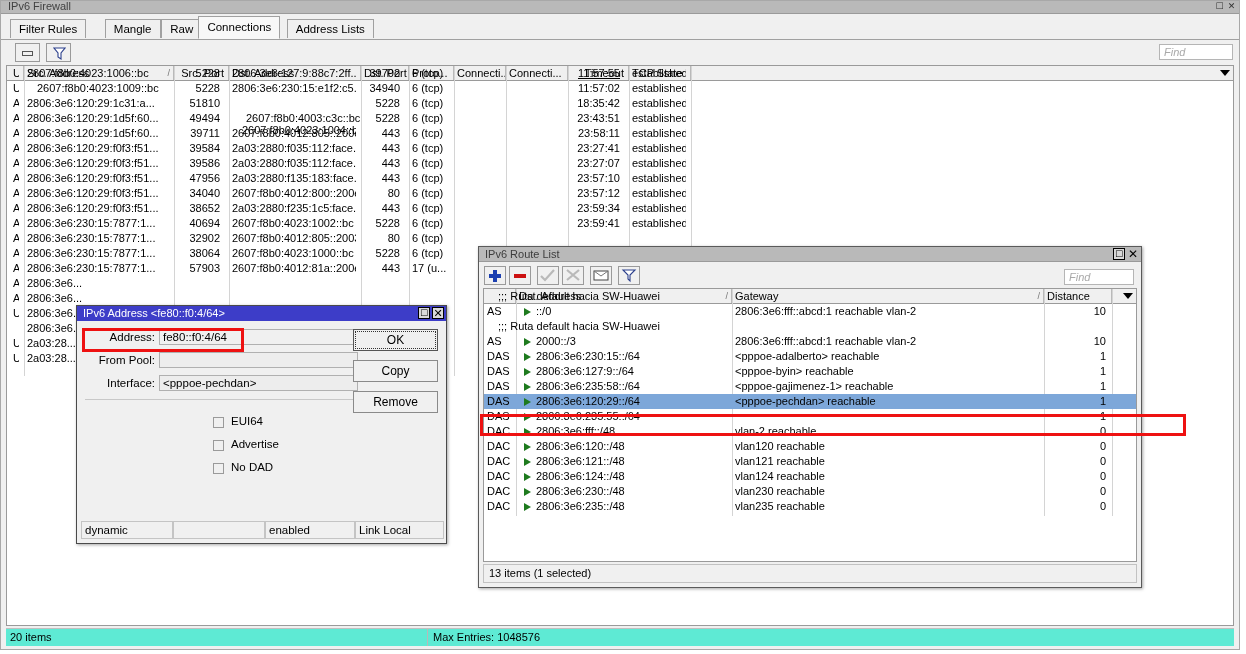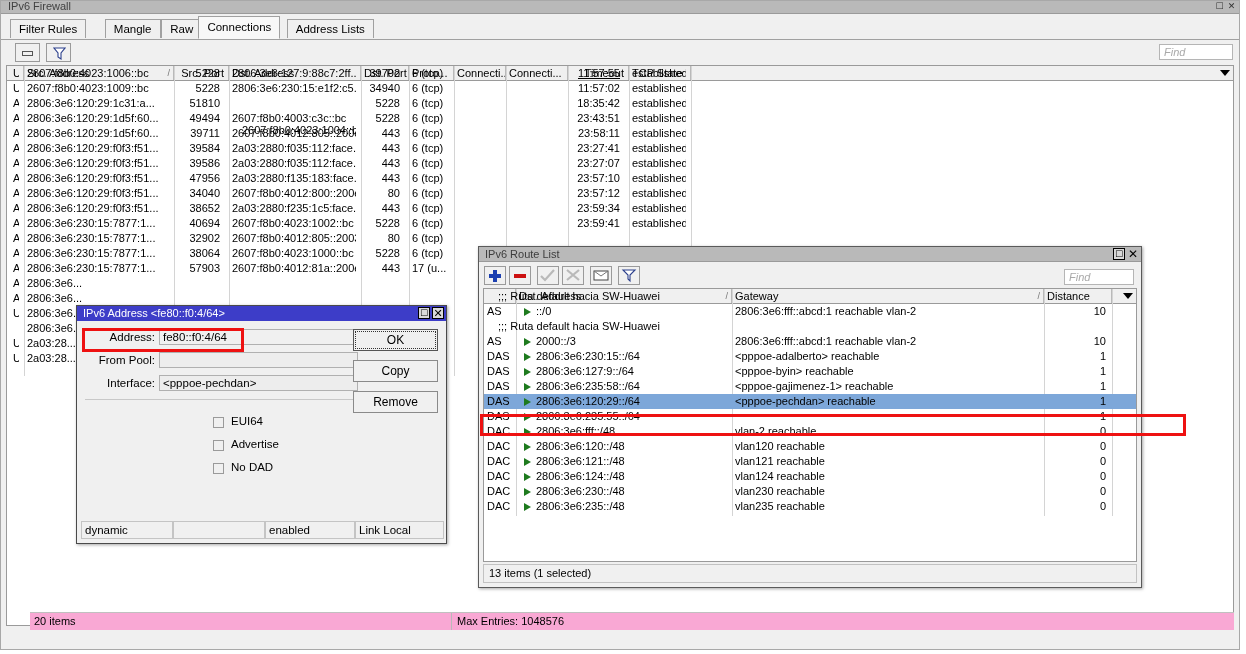--- a/index.html
+++ b/index.html
@@ -46,22 +46,22 @@
   .hdr-cell .sortm{position:absolute;right:3px;top:0;color:#777;font-size:9px;}
   .drop-arrow{position:absolute;right:2px;top:2px;width:0;height:0;border-left:5px solid transparent;
       border-right:5px solid transparent;border-top:6px solid #000;}
   .row{position:absolute;left:0;right:0;height:15px;line-height:15px;}
   .cell{position:absolute;top:0;height:15px;line-height:15px;font-size:11px;white-space:nowrap;
       overflow:hidden;box-sizing:border-box;}
   .cell.r{text-align:right;}
   .grid-v{position:absolute;top:0;bottom:0;width:1px;background:#d4d4d4;}
 
   
-  #fw-status{position:absolute;left:5px;right:5px;bottom:19px;height:17px;background:#f9a8d4;
-     border-top:1px solid #c0c0c0;margin-left:24px;}
+  #fw-status{position:absolute;left:5px;right:5px;bottom:3px;height:17px;background:#5eead4;
+     border-top:1px solid #c0c0c0;}
   #fw-status .seg{position:absolute;top:1px;height:15px;line-height:15px;font-size:11px;padding-left:4px;}
   #fw-status .sep{position:absolute;top:0;bottom:0;width:1px;background:#b9b9b9;}
 
   
   #routewin{left:478px;top:246px;width:664px;height:342px;background:#f0f0f0;
       border:1px solid #5a5a5a;box-shadow:1px 1px 3px rgba(0,0,0,.35);}
   #rw-title{position:absolute;left:0;top:0;width:100%;height:14px;background:#b9b9b9;
       border-bottom:1px solid #9a9a9a;}
   #rw-title .t{position:absolute;left:6px;top:0px;font-size:11px;color:#3d3d3d;line-height:14px;}
   #rw-title .btns{position:absolute;right:2px;top:1px;display:flex;gap:2px;}
@@ -181,21 +181,21 @@
           <div class="cell" style="left: 222px; width: 127px; padding-left: 3px; padding-right: 0px;">2806:3e6:127:9:88c7:2ff...</div>
           <div class="cell r" style="left: 354px; width: 43px; padding-left: 0px; padding-right: 4px;">39702</div>
           <div class="cell" style="left: 402px; width: 40px; padding-left: 3px; padding-right: 0px;">6 (tcp)</div>
           <div class="cell" style="left: 447px; width: 47px; padding-left: 3px; padding-right: 0px;"></div>
           <div class="cell" style="left: 499px; width: 57px; padding-left: 3px; padding-right: 0px;"></div>
           <div class="cell r" style="left: 561px; width: 56px; padding-left: 1px; padding-right: 4px; text-decoration: underline;">11:57:55</div>
           <div class="cell" style="left: 622px; width: 57px; padding-left: 3px; padding-right: 0px;">established</div>
         </div>
         <div class="row" style="top: 15px;">
           <div class="cell" style="left: 3px; width: 9px; padding-left: 3px; padding-right: 0px;">U</div>
-          <div class="cell" style="left: 17px; width: 145px; padding-left: 3px; padding-right: 0px;">2607:f8b0:4023:1009::bc</div>
+          <div class="cell" style="left: 17px; width: 145px; padding-left: 13px; padding-right: 0px;">2607:f8b0:4023:1009::bc</div>
           <div class="cell r" style="left: 167px; width: 50px; padding-left: 0px; padding-right: 4px;">5228</div>
           <div class="cell" style="left: 222px; width: 127px; padding-left: 3px; padding-right: 0px;">2806:3e6:230:15:e1f2:c5...</div>
           <div class="cell r" style="left: 354px; width: 43px; padding-left: 0px; padding-right: 4px;">34940</div>
           <div class="cell" style="left: 402px; width: 40px; padding-left: 3px; padding-right: 0px;">6 (tcp)</div>
           <div class="cell" style="left: 447px; width: 47px; padding-left: 3px; padding-right: 0px;"></div>
           <div class="cell" style="left: 499px; width: 57px; padding-left: 3px; padding-right: 0px;"></div>
           <div class="cell r" style="left: 561px; width: 56px; padding-left: 0px; padding-right: 4px;">11:57:02</div>
           <div class="cell" style="left: 622px; width: 57px; padding-left: 3px; padding-right: 0px;">established</div>
         </div>
         <div class="row" style="top: 30px;">
@@ -207,21 +207,21 @@
           <div class="cell" style="left: 402px; width: 40px; padding-left: 3px; padding-right: 0px;">6 (tcp)</div>
           <div class="cell" style="left: 447px; width: 47px; padding-left: 3px; padding-right: 0px;"></div>
           <div class="cell" style="left: 499px; width: 57px; padding-left: 3px; padding-right: 0px;"></div>
           <div class="cell r" style="left: 561px; width: 56px; padding-left: 0px; padding-right: 4px;">18:35:42</div>
           <div class="cell" style="left: 622px; width: 57px; padding-left: 3px; padding-right: 0px;">established</div>
         </div>
         <div class="row" style="top: 45px;">
           <div class="cell" style="left: 3px; width: 9px; padding-left: 3px; padding-right: 0px;">A</div>
           <div class="cell" style="left: 17px; width: 145px; padding-left: 3px; padding-right: 0px;">2806:3e6:120:29:1d5f:60...</div>
           <div class="cell r" style="left: 167px; width: 50px; padding-left: 0px; padding-right: 4px;">49494</div>
-          <div class="cell" style="left: 222px; width: 127px; padding-left: 3px; padding-right: 0px;">2607:f8b0:4003:c3c::bc</div>
+          <div class="cell" style="left: 236px; width: 127px; padding-left: 3px; padding-right: 0px;">2607:f8b0:4003:c3c::bc</div>
           <div class="cell r" style="left: 354px; width: 43px; padding-left: 0px; padding-right: 4px;">5228</div>
           <div class="cell" style="left: 402px; width: 40px; padding-left: 3px; padding-right: 0px;">6 (tcp)</div>
           <div class="cell" style="left: 447px; width: 47px; padding-left: 3px; padding-right: 0px;"></div>
           <div class="cell" style="left: 499px; width: 57px; padding-left: 3px; padding-right: 0px;"></div>
           <div class="cell r" style="left: 561px; width: 56px; padding-left: 0px; padding-right: 4px;">23:43:51</div>
           <div class="cell" style="left: 622px; width: 57px; padding-left: 3px; padding-right: 0px;">established</div>
         </div>
         <div class="row" style="top: 60px;">
           <div class="cell" style="left: 3px; width: 9px; padding-left: 3px; padding-right: 0px;">A</div>
           <div class="cell" style="left: 17px; width: 145px; padding-left: 3px; padding-right: 0px;">2806:3e6:120:29:1d5f:60...</div>

